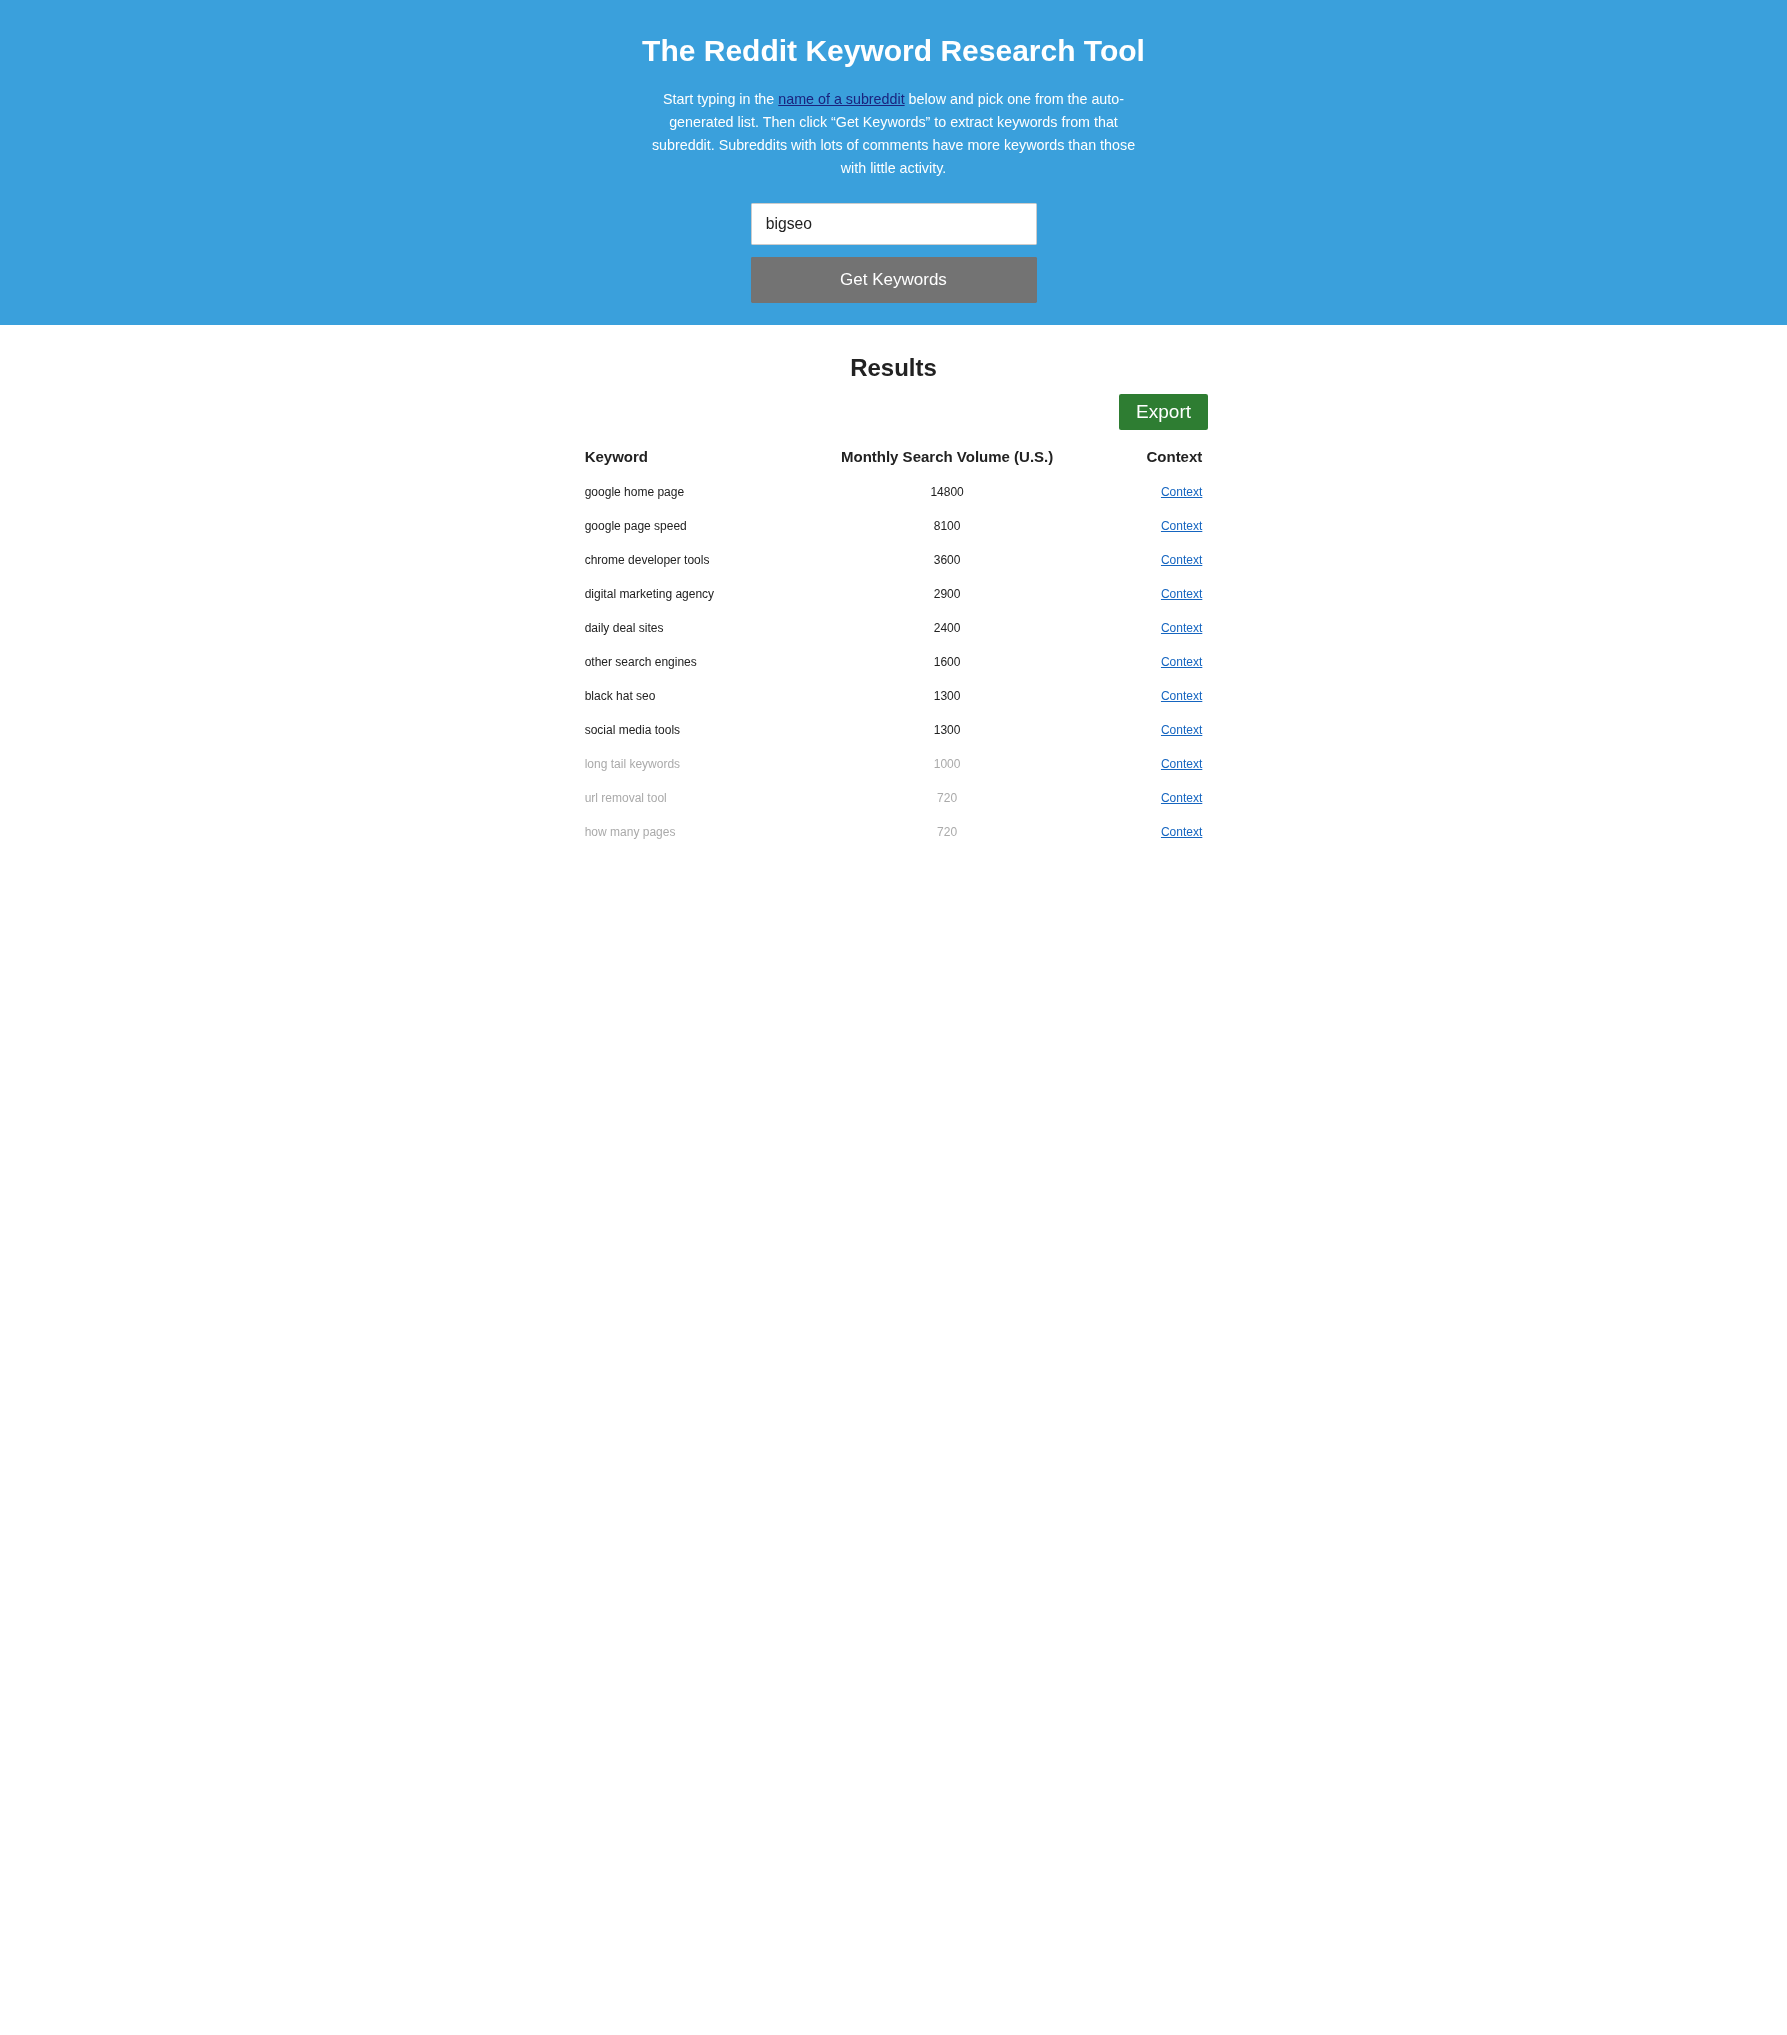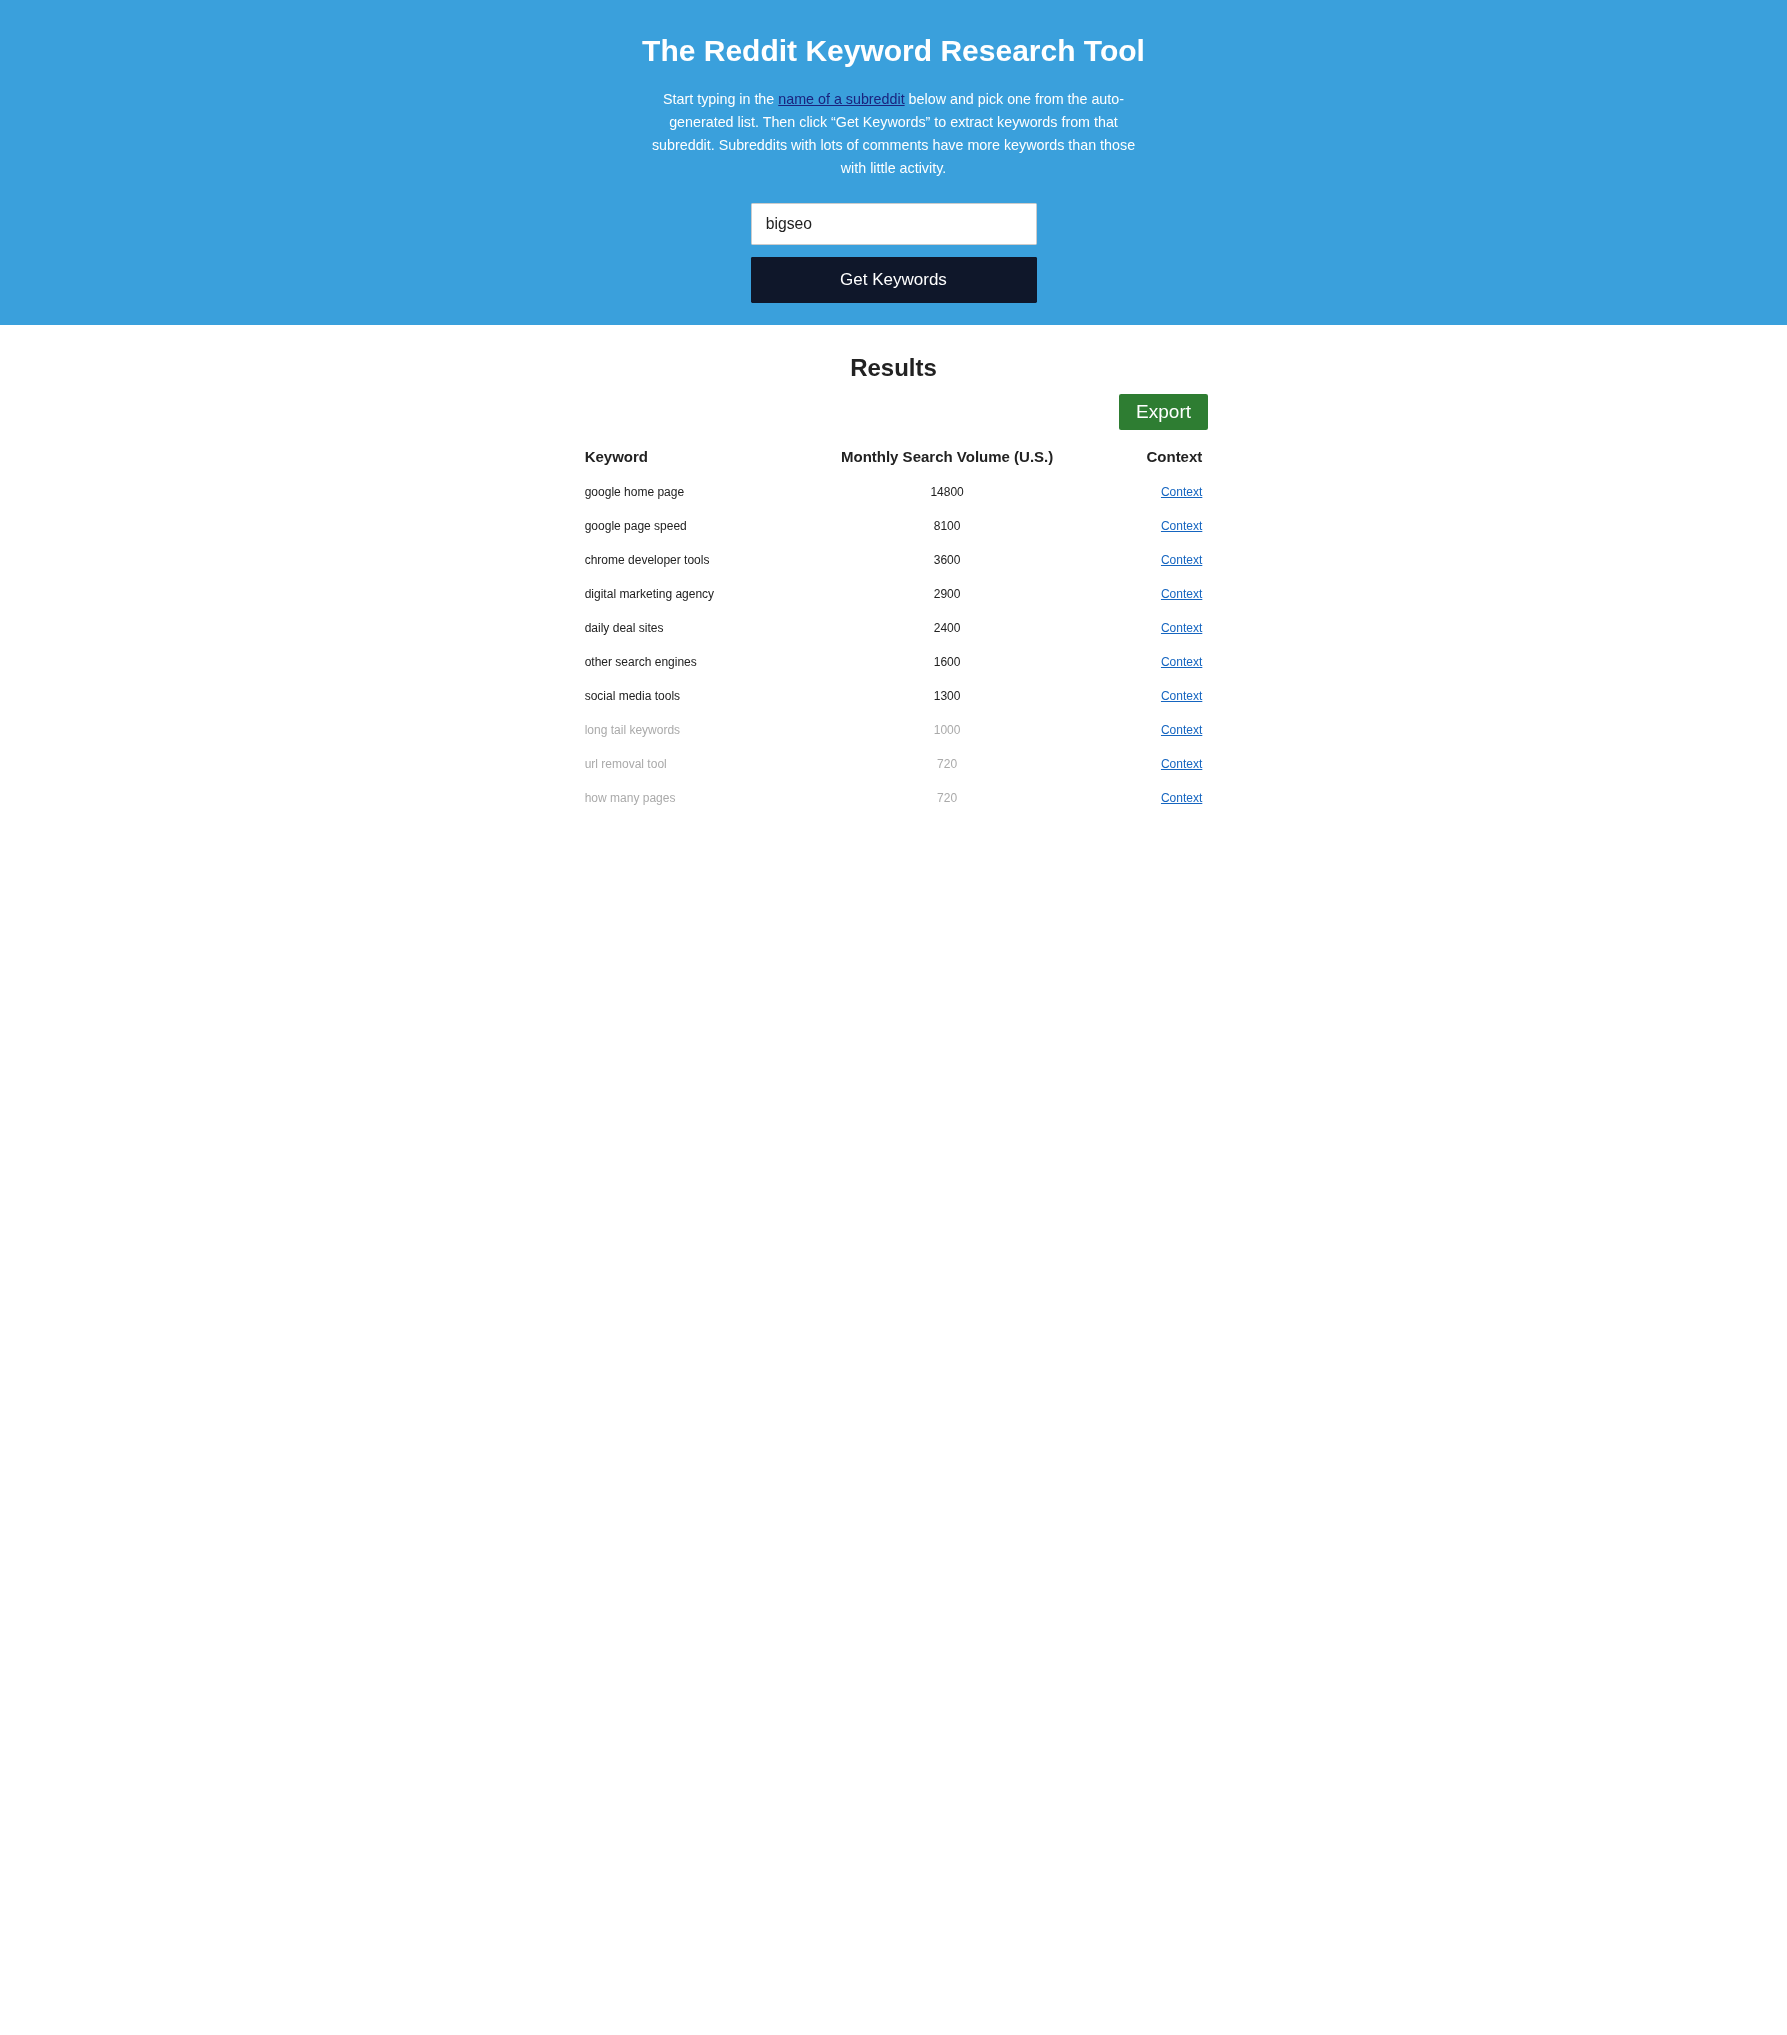--- a/index.html
+++ b/index.html
@@ -51,21 +51,21 @@
       border-radius: 1.4px;
       outline: none;
       color: #222;
     }
 
     .get-keywords-btn {
       display: block;
       width: 286px;
       margin: 0 auto;
       padding: 13px;
-      background-color: #0f172a;
+      background-color: #737373;
       color: #fff;
       font-size: 17px;
       font-weight: normal;
       border: none;
       border-radius: 1.4px;
       cursor: pointer;
     }
 
     .results-section {
       padding: 29px 43px;
@@ -200,20 +200,25 @@
           <td>daily deal sites</td>
           <td class="col-volume">2400</td>
           <td class="col-context"><a href="#">Context</a></td>
         </tr>
         <tr>
           <td>other search engines</td>
           <td class="col-volume">1600</td>
           <td class="col-context"><a href="#">Context</a></td>
         </tr>
         <tr>
+          <td>black hat seo</td>
+          <td class="col-volume">1300</td>
+          <td class="col-context"><a href="#">Context</a></td>
+        </tr>
+        <tr>
           <td>social media tools</td>
           <td class="col-volume">1300</td>
           <td class="col-context"><a href="#">Context</a></td>
         </tr>
         <tr class="row-faded">
           <td>long tail keywords</td>
           <td class="col-volume">1000</td>
           <td class="col-context"><a href="#">Context</a></td>
         </tr>
         <tr class="row-faded">

